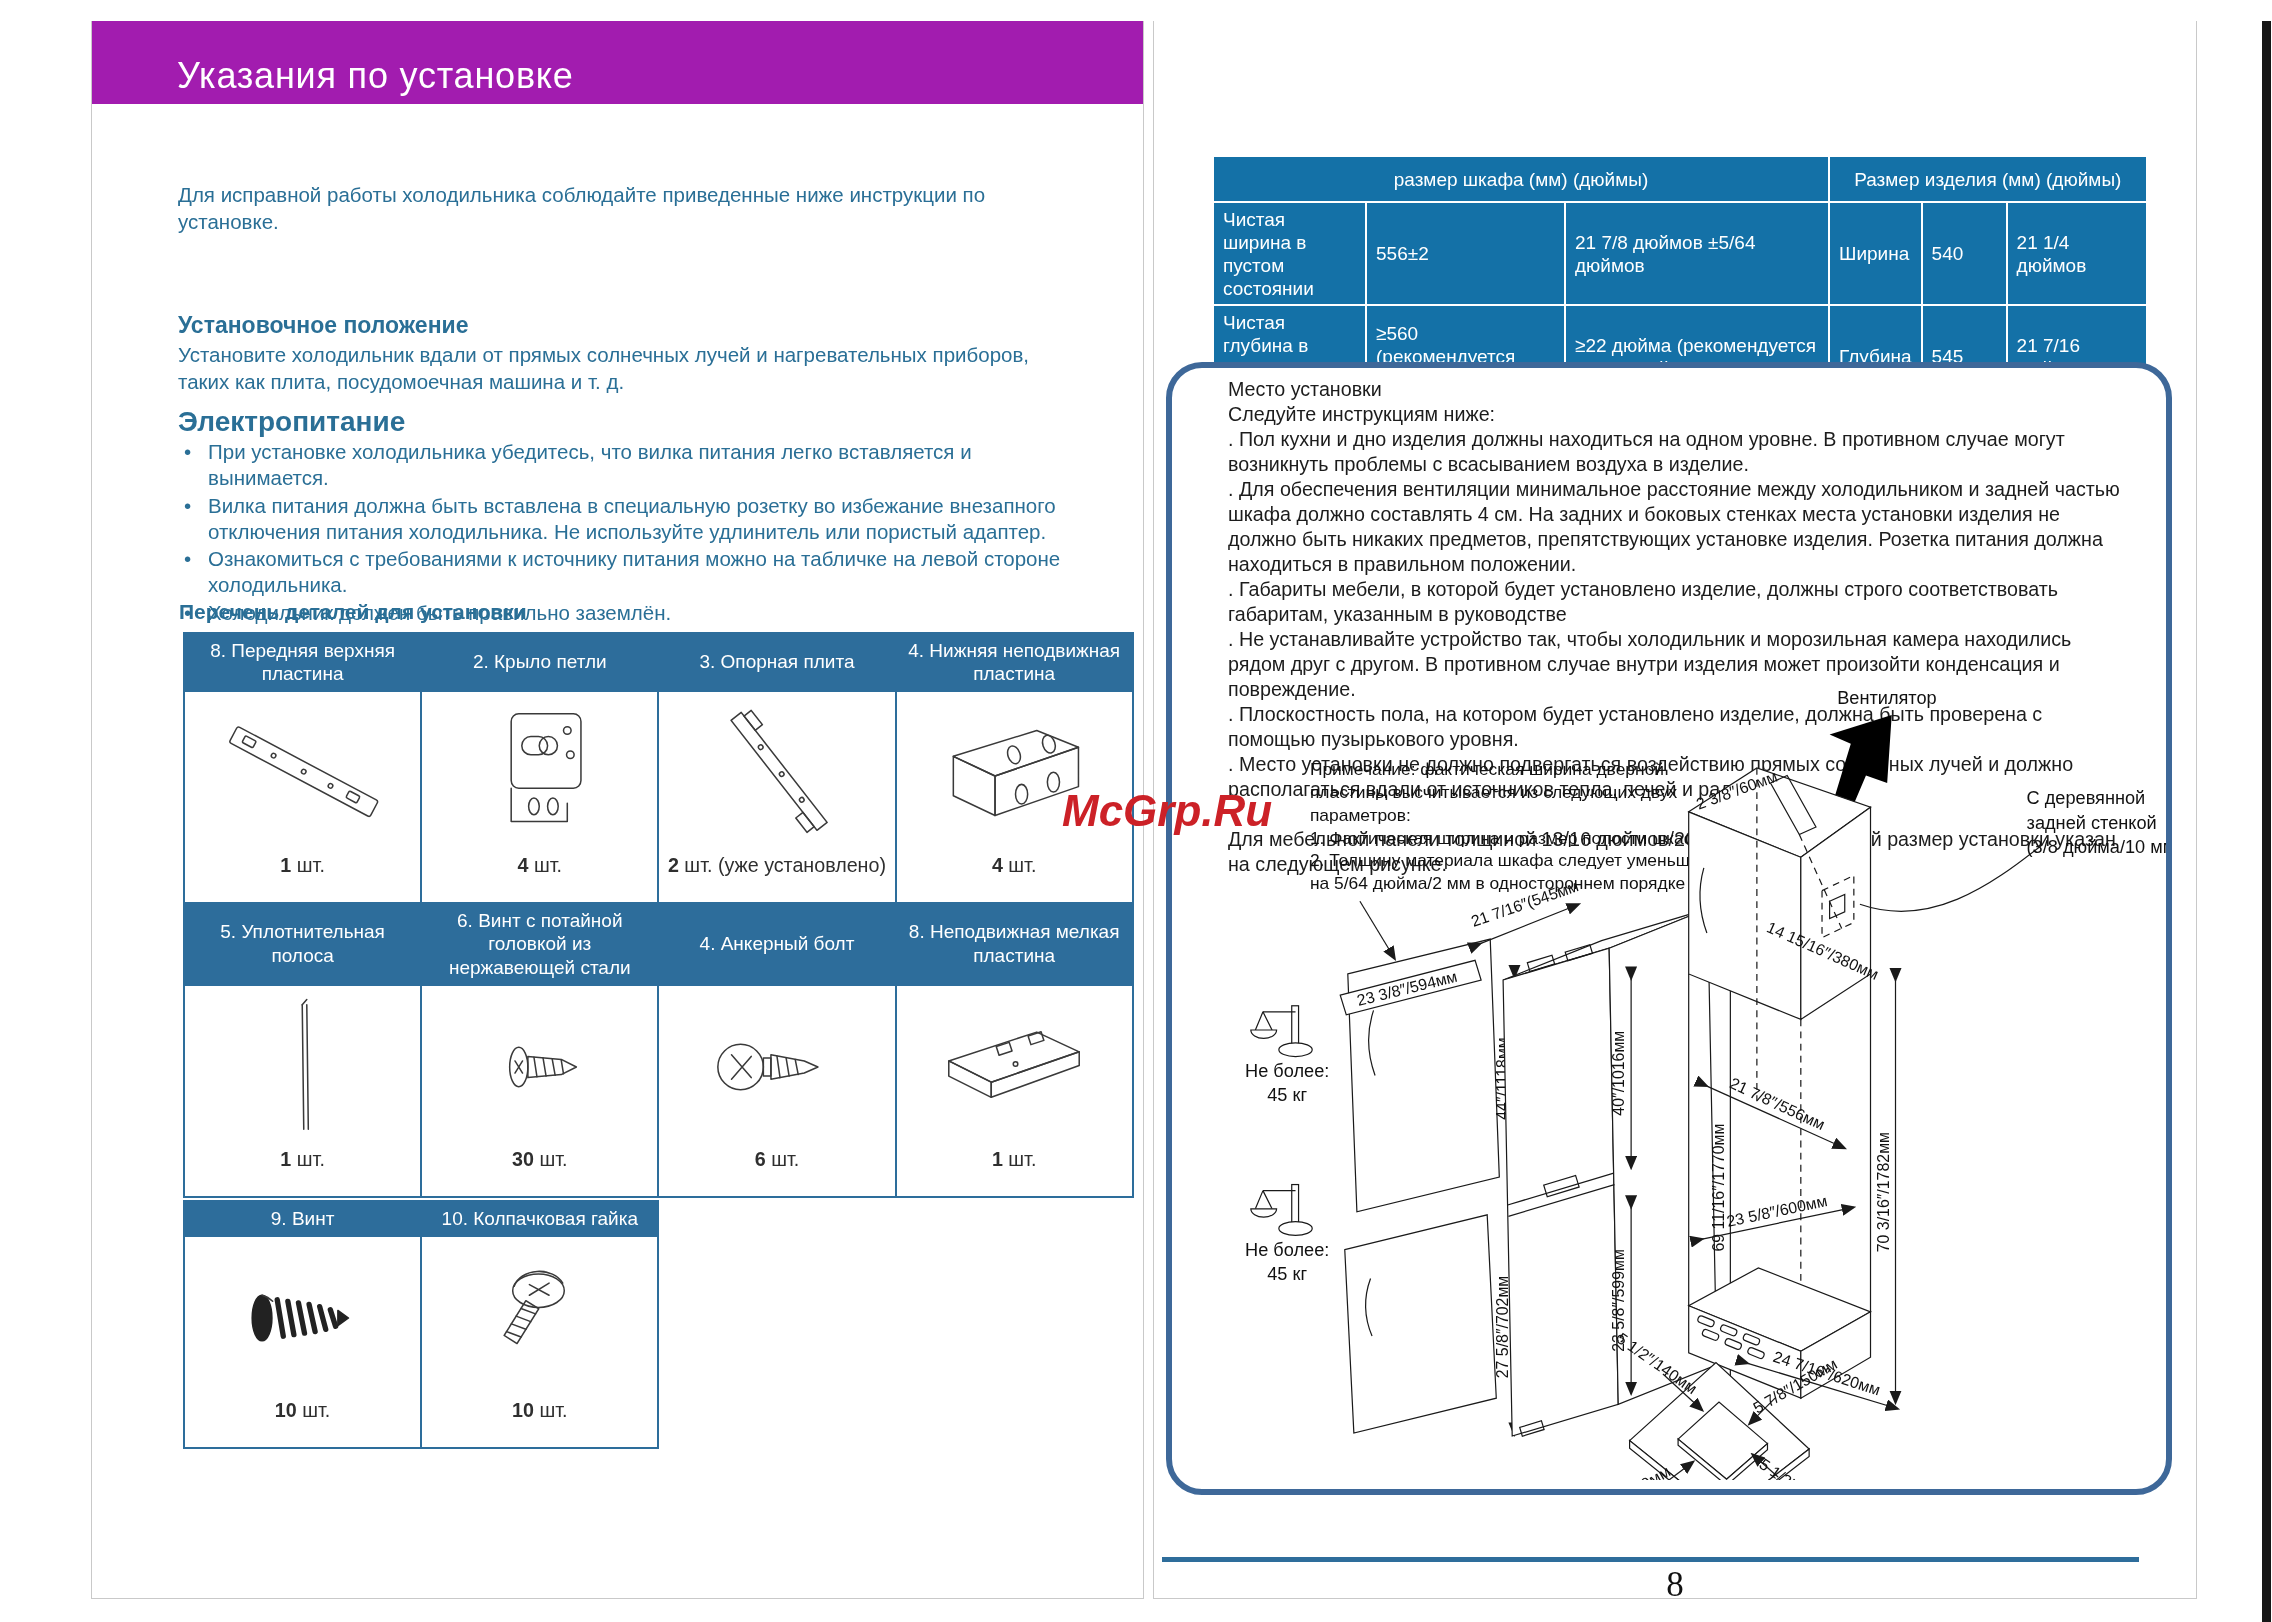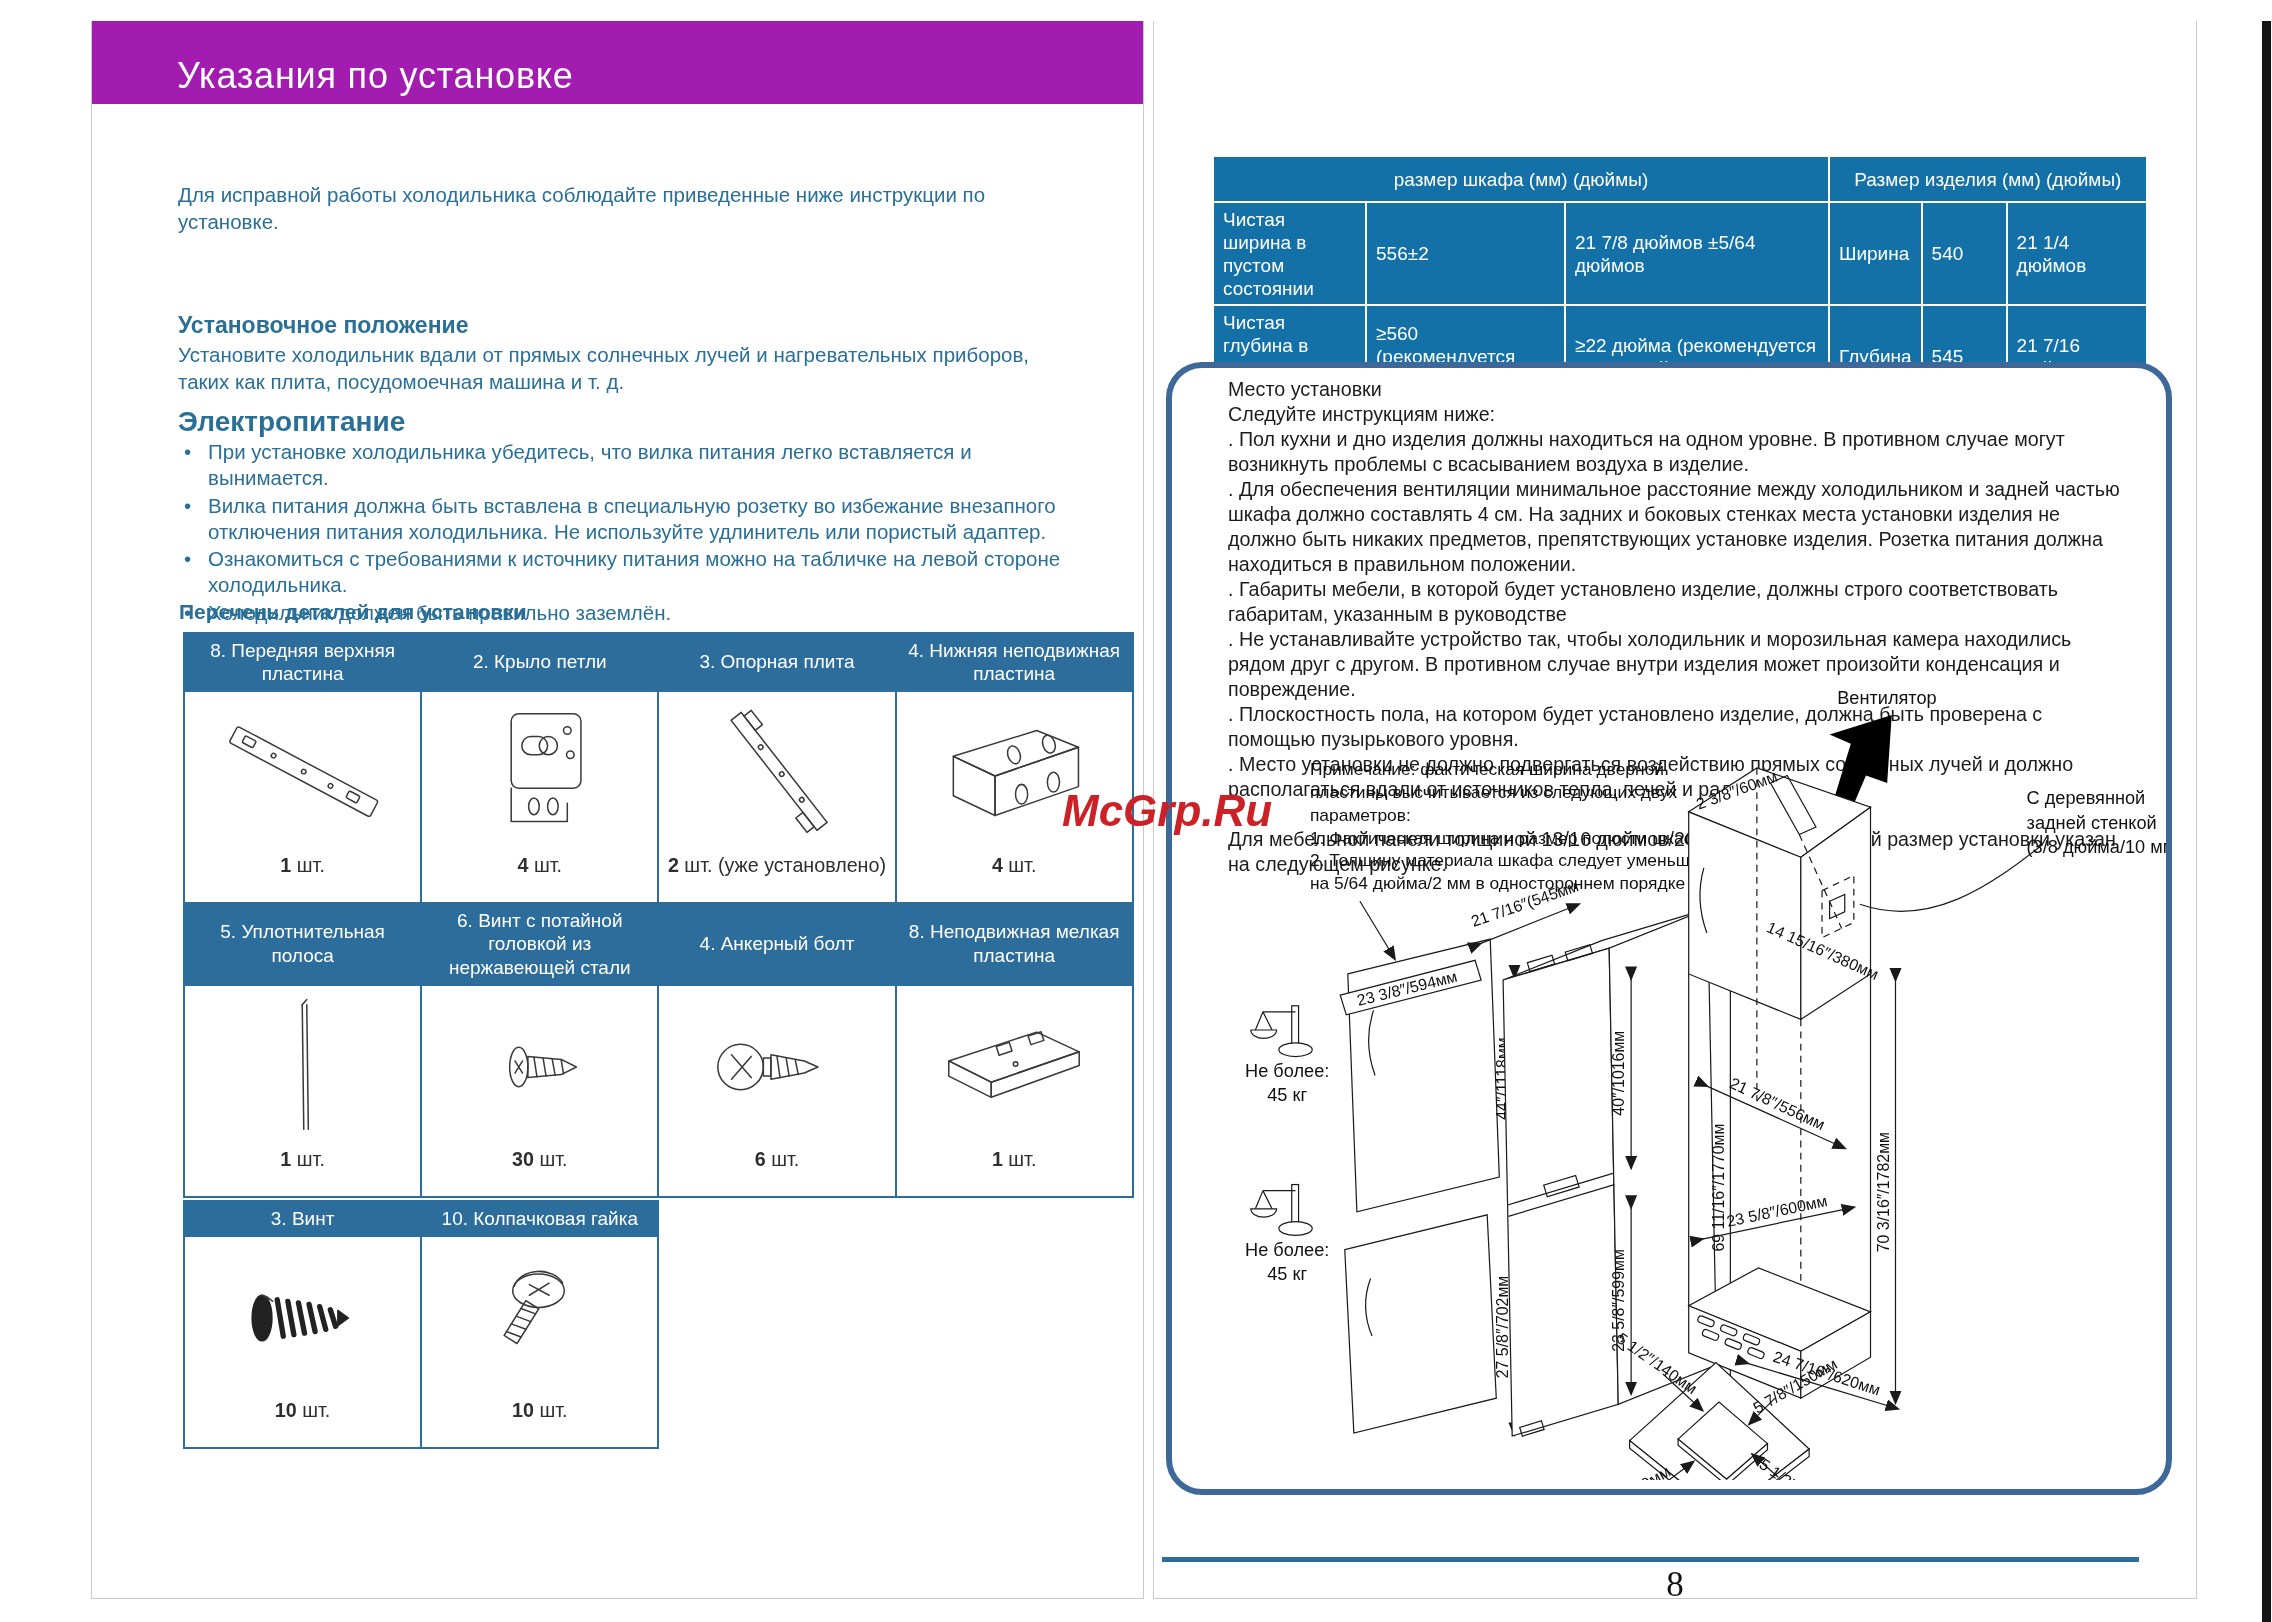--- a/index.html
+++ b/index.html
@@ -197,21 +197,21 @@
           </div>
           <div class="qty"><b>1</b><span> шт.</span></div>
         </td>
       </tr>
     </tbody>
       </table>
 
     <table class="parts pt2">
       <tbody>
           <tr>
-        <td class="pn">3. Винт</td>
+        <td class="pn">9. Винт</td>
         <td class="pn">10. Колпачковая гайка</td>
       </tr>
       <tr>
         <td class="pi">
           <div class="pimg">
             <svg class="part" width="182" height="152" viewBox="0 0 240 200">
               <ellipse cx="66" cy="100" rx="13" ry="30" fill="#222" stroke="#222"></ellipse>
               <path d="M66,70 a30,30 0 0 1 14,8"></path>
               <g stroke="#222" stroke-width="7">
                 <line x1="86" y1="76" x2="94" y2="124"></line>

